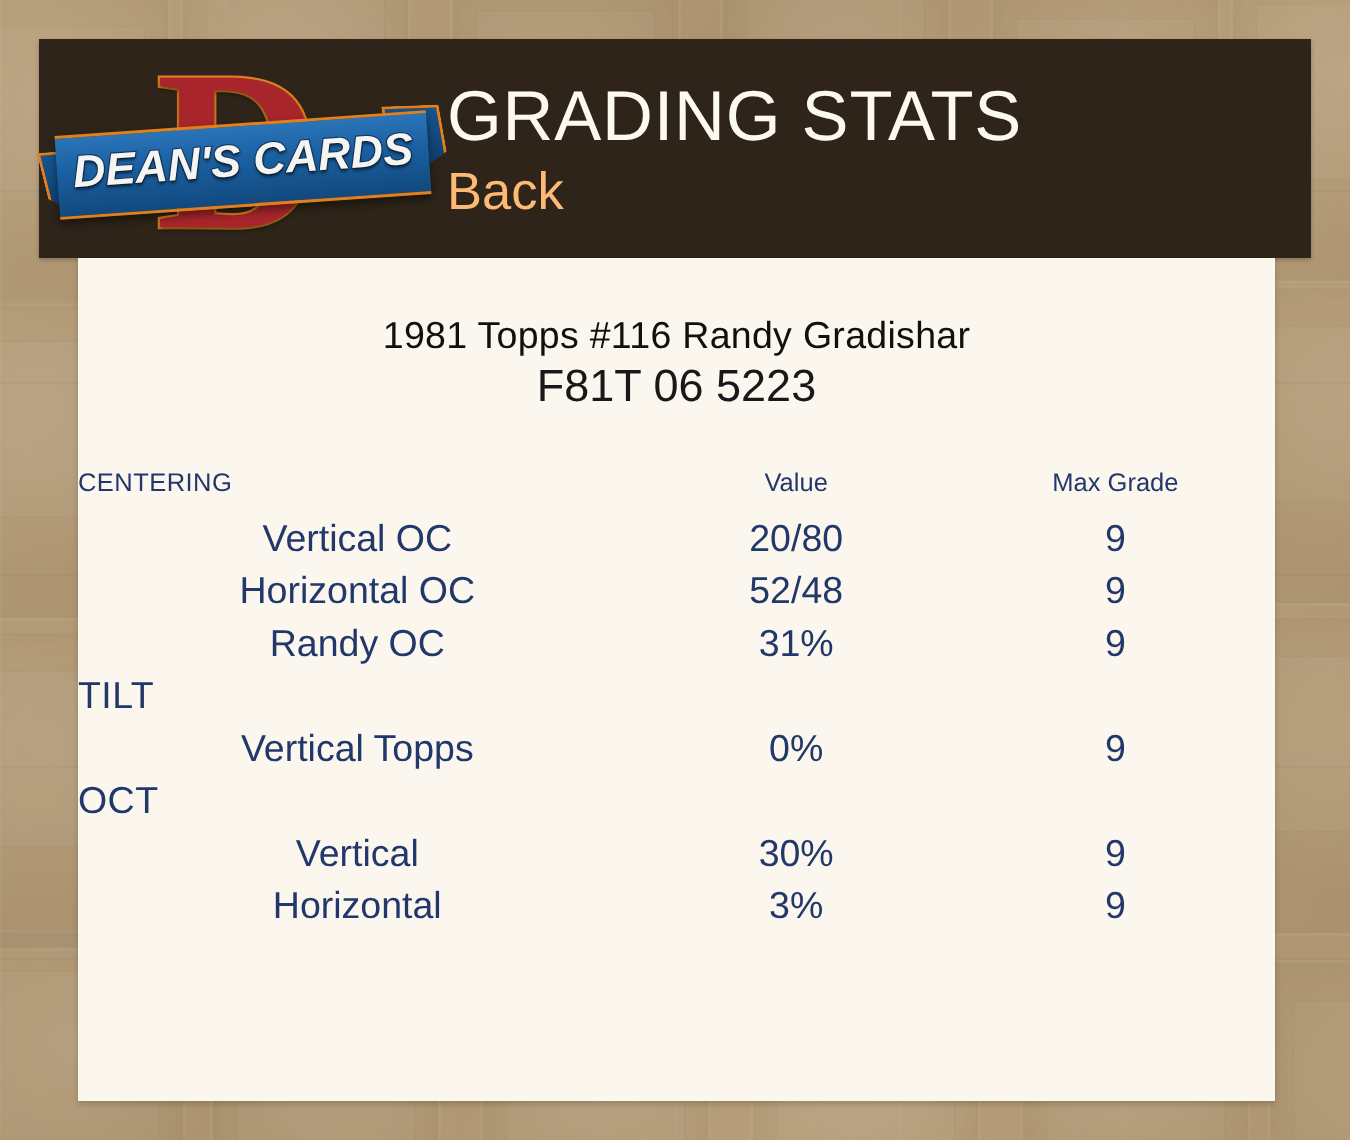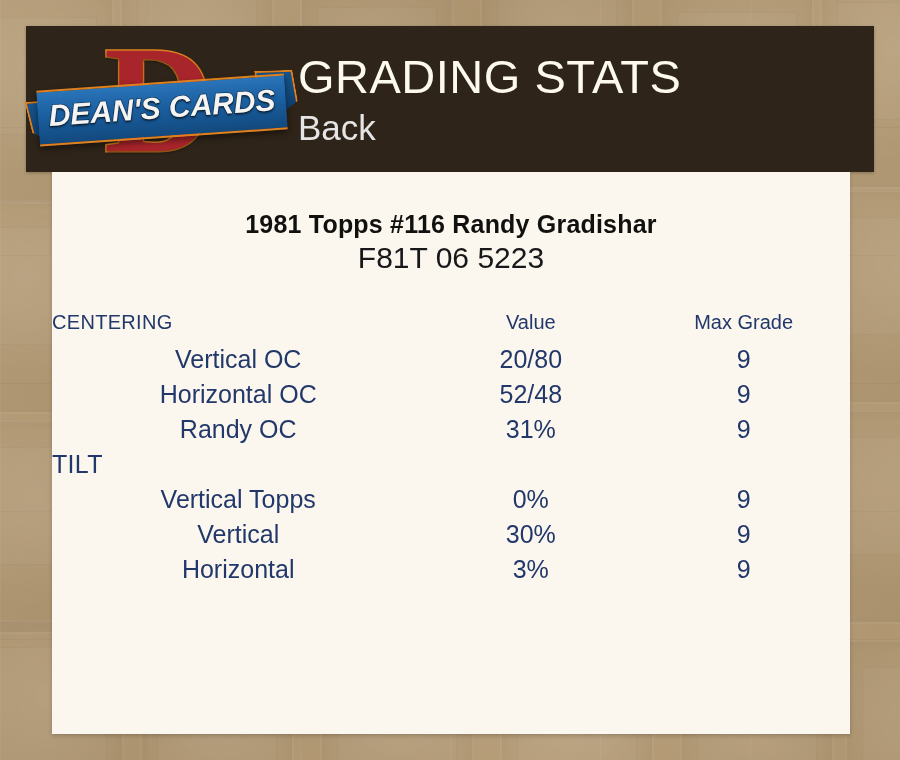--- a/index.html
+++ b/index.html
@@ -150,21 +150,21 @@
     padding-right: 28px;
   }
   #header-title {
     color: #fdf9ef;
     font-size: 47px;
     line-height: 56px;
     font-weight: normal;
     letter-spacing: .5px;
   }
   #header-subtitle {
-    color: #e5e5e5;
+    color: #fdba74;
     font-size: 35px;
     line-height: 42px;
     font-weight: normal;
     margin-top: 2px;
   }
 
   
   #content-panel {
     position: absolute;
     left: 52px;
@@ -172,21 +172,21 @@
     width: 798px;
     height: 562px;
     background-color: #fbf7ee;
     box-shadow: 0 2px 4px rgba(0,0,0,.18);
   }
 
   #card-title {
     text-align: center;
     color: #10100e;
     font-size: 25px;
-    font-weight: bold;
+    font-weight: normal;
     line-height: 30px;
     padding-top: 37px;
     letter-spacing: .2px;
   }
   #card-serial {
     text-align: center;
     color: #18181a;
     font-size: 30px;
     line-height: 30px;
     font-weight: normal;
@@ -203,21 +203,21 @@
   #stats-table th, #stats-table td {
     padding: 0;
     font-weight: normal;
   }
   .col-label  { width: 350px; }
   .col-value  { width: 200px; }
   .col-grade  { width: 200px; }
 
   .hdr-row th {
     height: 40px;
-    font-size: 20px;
+    font-size: 17px;
     font-weight: bold;
     vertical-align: middle;
   }
   .hdr-row .th-section {
     text-align: left;
     padding-left: 103px;
     letter-spacing: .3px;
   }
   .hdr-row .th-value,
   .hdr-row .th-grade {
@@ -323,20 +323,23 @@
             <td class="cell-grade">9</td>
           </tr>
           <tr class="section-row">
             <td colspan="3">TILT</td>
           </tr>
           <tr class="data-row">
             <td class="cell-label">Vertical Topps</td>
             <td class="cell-value">0%</td>
             <td class="cell-grade">9</td>
           </tr>
+          <tr class="section-row">
+            <td colspan="3">OCT</td>
+          </tr>
           <tr class="data-row">
             <td class="cell-label">Vertical</td>
             <td class="cell-value">30%</td>
             <td class="cell-grade">9</td>
           </tr>
           <tr class="data-row">
             <td class="cell-label">Horizontal</td>
             <td class="cell-value">3%</td>
             <td class="cell-grade">9</td>
           </tr>

